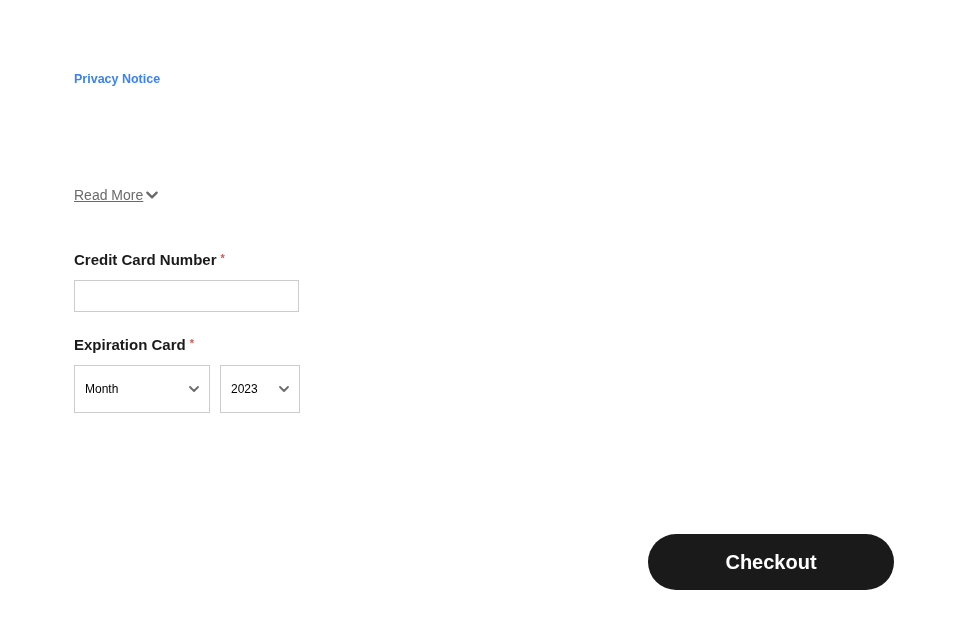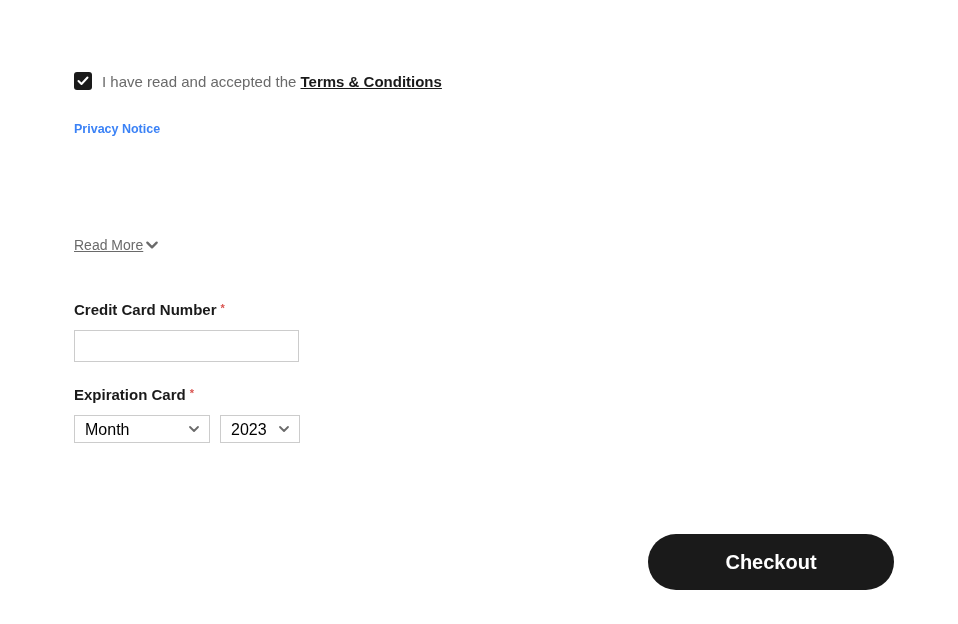--- a/index.html
+++ b/index.html
@@ -101,23 +101,23 @@
       gap: 10px;
     }
     .select-wrap {
       position: relative;
       display: inline-block;
     }
     .select-wrap select {
       appearance: none;
       -webkit-appearance: none;
       border: 1px solid #ccc;
-      height: 28px;
+      height: 48px;
       padding: 4px 32px 4px 10px;
-      font-size: 16px;
+      font-size: 12px;
       background: #fff;
       cursor: pointer;
       outline: none;
     }
     .select-month {
       width: 136px;
     }
     .select-year {
       width: 80px;
     }
@@ -145,30 +145,20 @@
       border-radius: 28px;
       font-size: 20px;
       font-weight: 700;
       cursor: pointer;
     }
   </style>
 </head>
 <body>
 
 <div class="container">
-  <div class="terms-row">
-    <div class="checkbox">
-      <svg viewBox="0 0 12 12">
-        <path d="M1.5 6 L4.5 9 L10.5 2.5" stroke="#fff" stroke-width="2" fill="none" stroke-linecap="round" stroke-linejoin="round"></path>
-      </svg>
-    </div>
-    <span class="terms-text">
-      <span>I have read and accepted the </span><span class="terms-link">Terms &amp; Conditions</span>
-    </span>
-  </div>
 
   <div class="privacy-heading">Privacy Notice</div>
 
   <div class="read-more">
     <span>Read More</span>
     <svg viewBox="0 0 12 12">
       <path d="M2 4 L6 8 L10 4" stroke="#6a6a6a" stroke-width="2" fill="none" stroke-linecap="round" stroke-linejoin="round"></path>
     </svg>
   </div>
 

